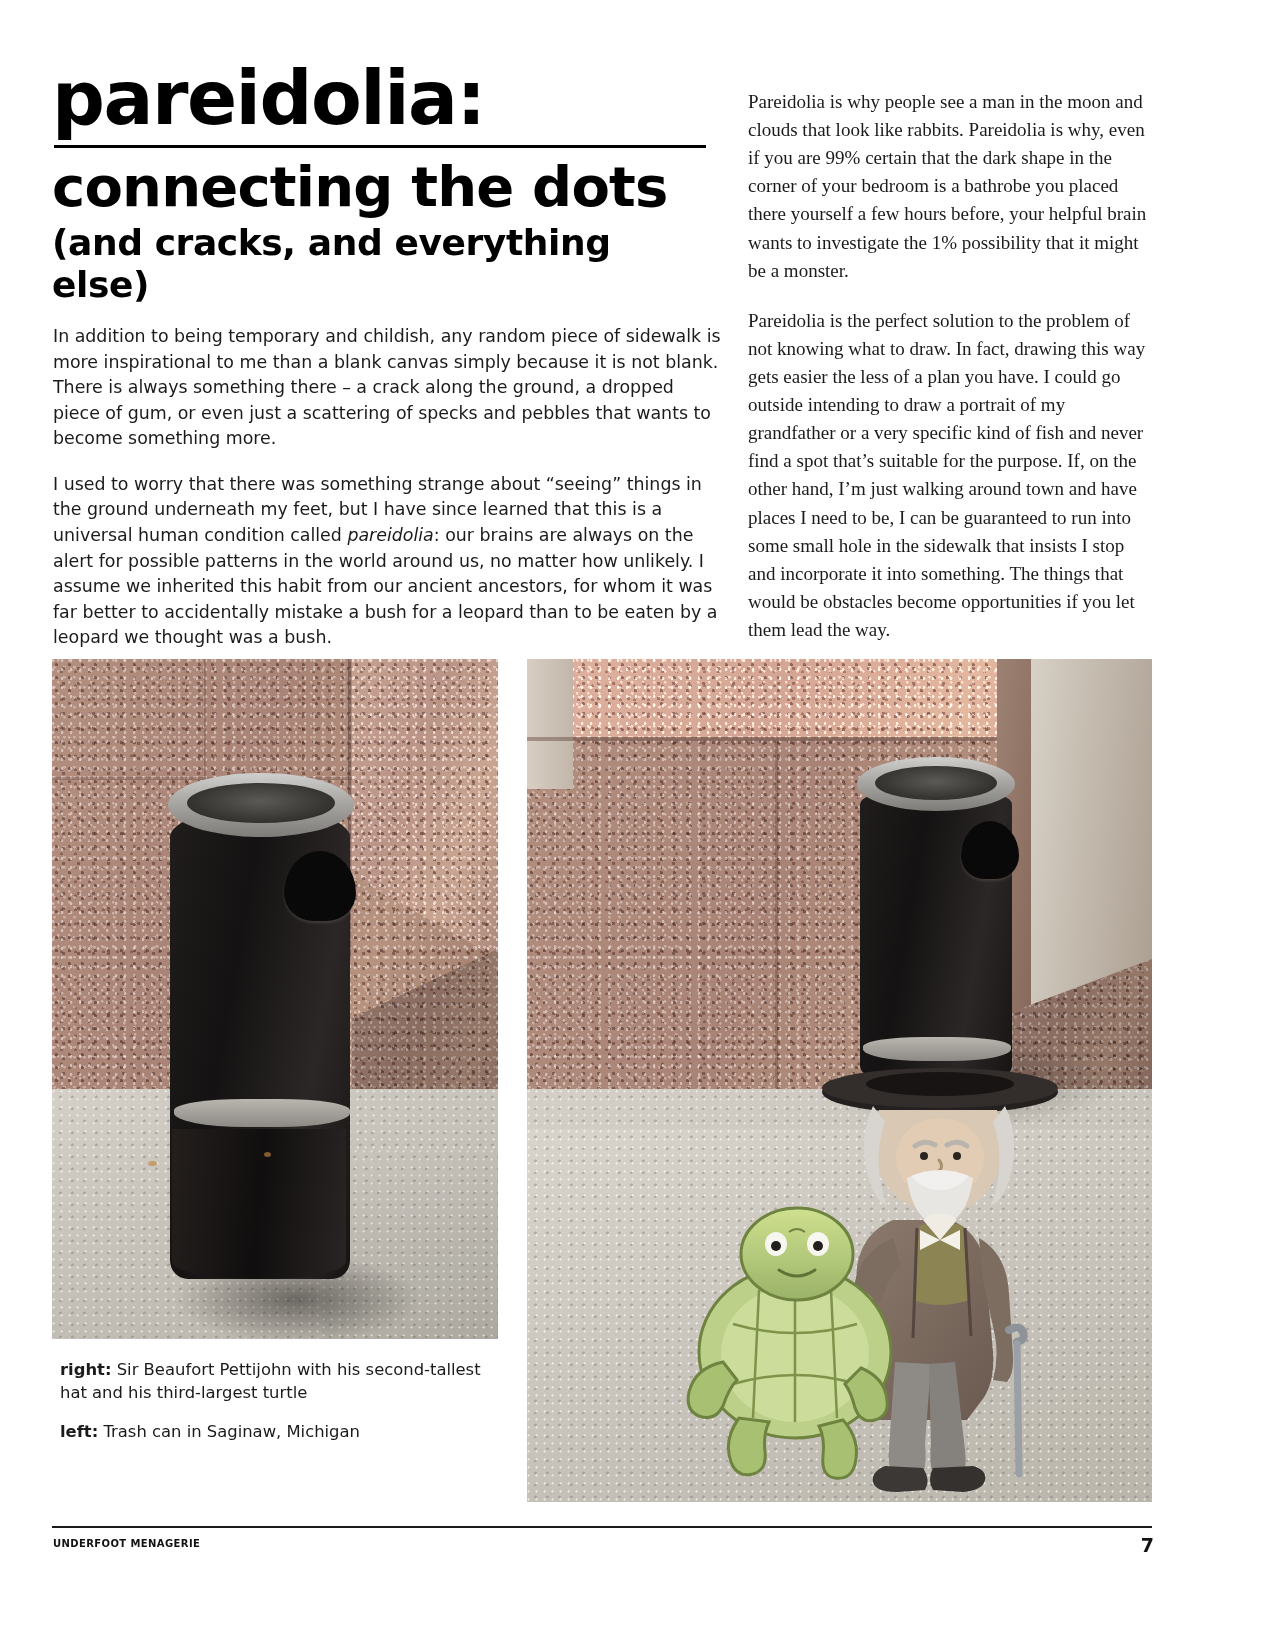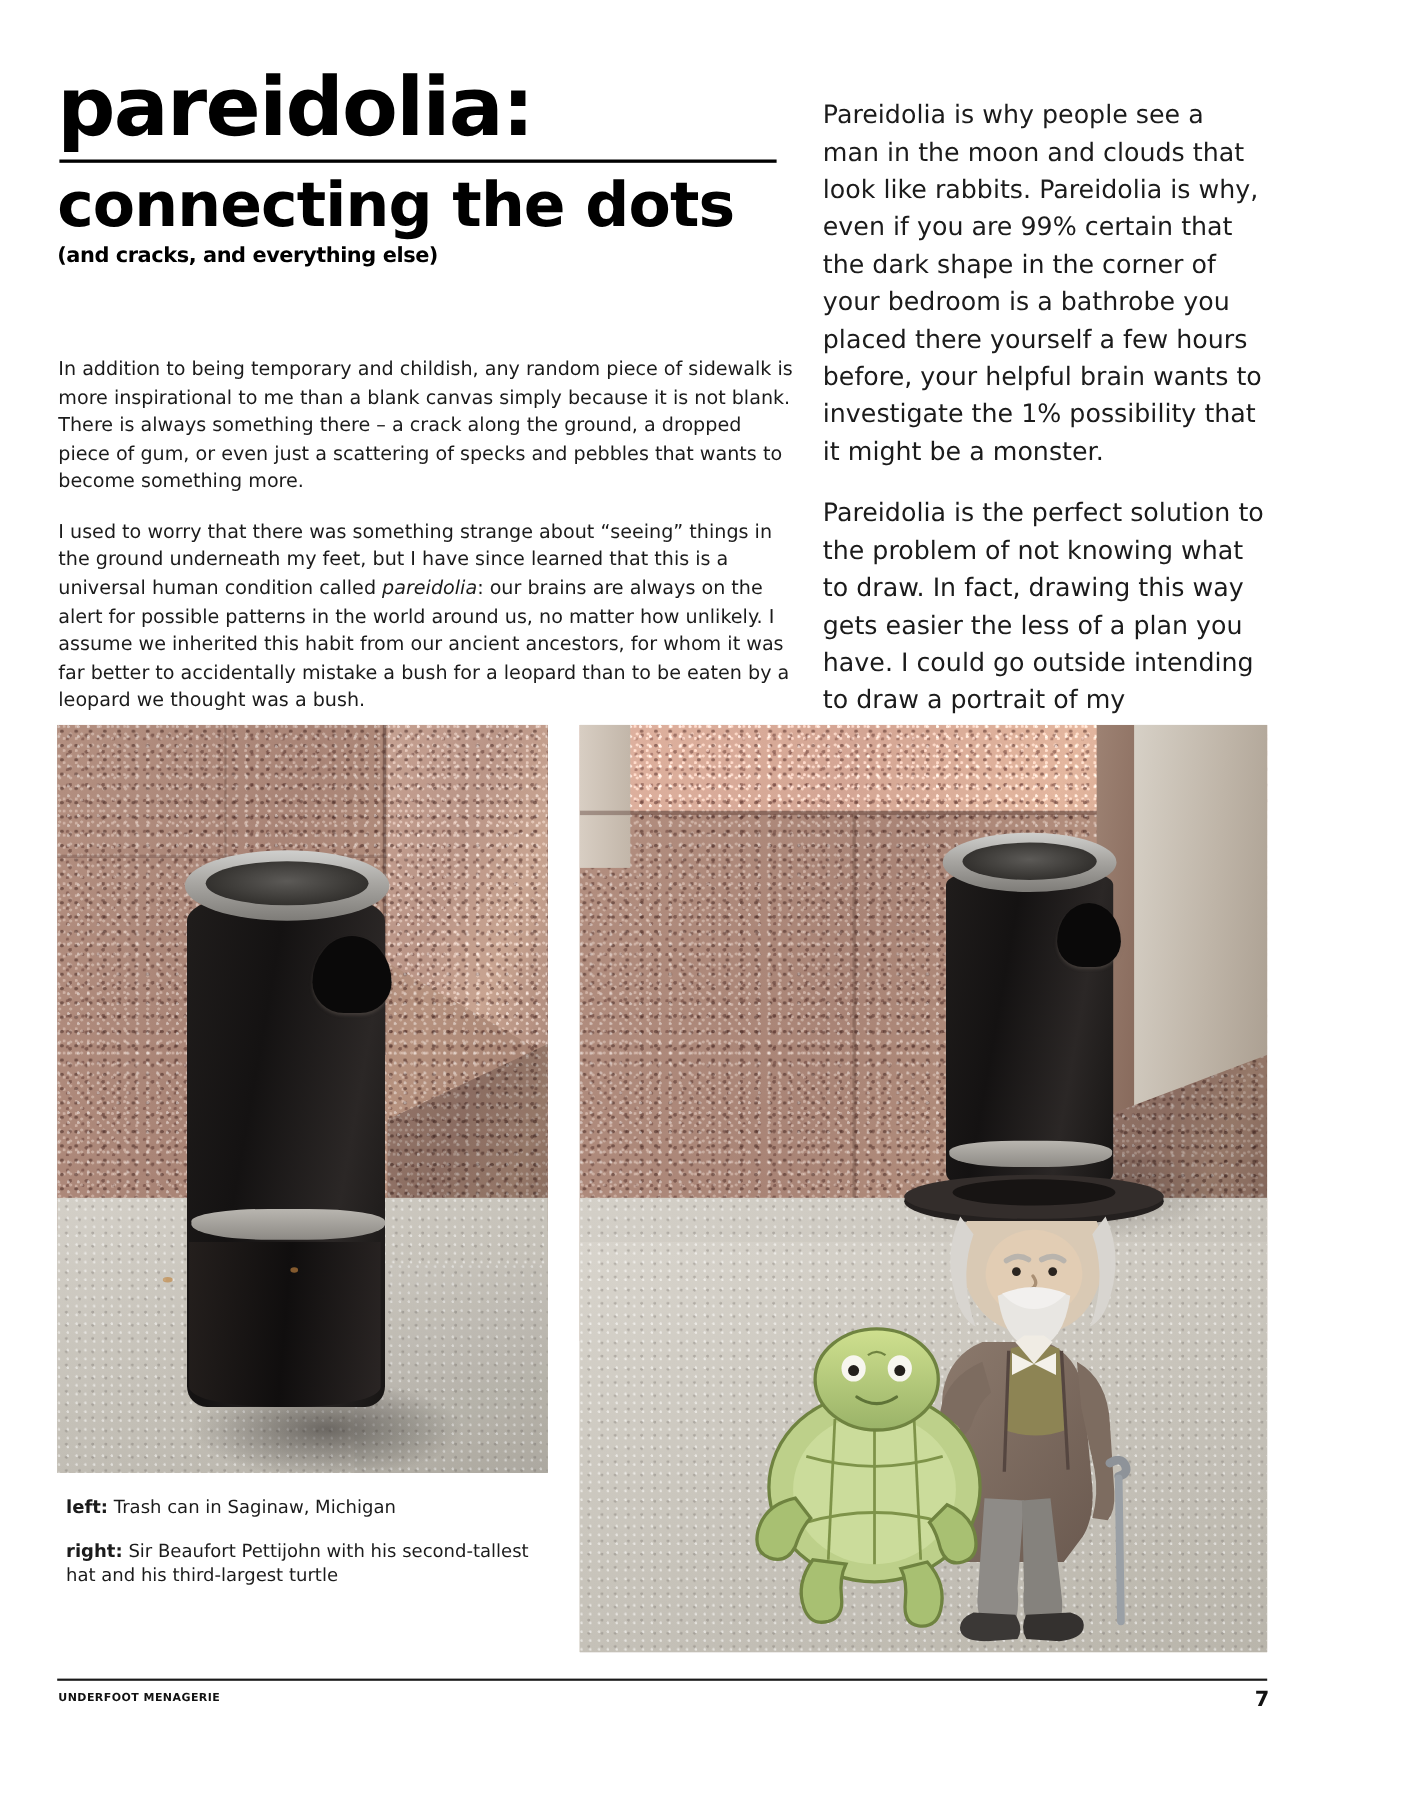--- a/index.html
+++ b/index.html
@@ -51,21 +51,21 @@
   .title-sub {
     font-weight: bold;
     font-size: 56px;
     line-height: 1.05;
     letter-spacing: -0.8px;
     margin: 0;
     color: #000;
   }
   .title-sub2 {
     font-weight: bold;
-    font-size: 19px;
+    font-size: 36px;
     line-height: 1.15;
     letter-spacing: -0.4px;
     margin: 6px 0 0 0;
     color: #000;
   }
 
   
   .col-left {
     position: absolute;
     left: 53px;
@@ -78,23 +78,24 @@
     top: 88px;
     width: 404px;
   }
   .para {
     font-size: 17.4px;
     line-height: 1.47;
     margin: 0 0 20px 0;
     color: #1b1b1b;
   }
   .col-right .para {
-    font-size: 23px;
+    font-size: 19px;
     line-height: 1.48;
     margin-bottom: 22px;
+    font-family: Liberation Serif, serif;
   }
   .para em { font-style: italic; }
 
   
   .photo-left {
     position: absolute;
     left: 52px;
     top: 659px;
     width: 446px;
     height: 680px;
@@ -397,21 +398,21 @@
         <path d="M196 300 q-28 6 -34 30 q-4 18 10 24 q16 6 24 -10 q6 -18 14 -26z" fill="#a8c072" stroke="#6f8340" stroke-width="3"></path>
         <path d="M334 306 q24 10 26 32 q2 16 -12 20 q-14 4 -20 -12 q-4 -16 -10 -24z" fill="#a8c072" stroke="#6f8340" stroke-width="3"></path>
 
         <path d="M212 356 q-16 22 -8 44 q6 16 22 12 q14 -4 12 -22 q-2 -18 4 -30z" fill="#a8c072" stroke="#6f8340" stroke-width="3"></path>
         <path d="M316 358 q18 20 12 44 q-4 16 -20 14 q-14 -2 -12 -22 q2 -18 -4 -30z" fill="#a8c072" stroke="#6f8340" stroke-width="3"></path>
       </g>
     </svg>
   </div>
 
   <div class="captions">
+    <p class="caption"><b>right:</b><span> Sir Beaufort Pettijohn with his second-tallest hat and his third-largest turtle</span></p>
     <p class="caption"><b>left:</b><span> Trash can in Saginaw, Michigan</span></p>
-    <p class="caption"><b>right:</b><span> Sir Beaufort Pettijohn with his second-tallest hat and his third-largest turtle</span></p>
   </div>
 
   <div class="footer-rule"></div>
   <div class="footer-left">UNDERFOOT MENAGERIE</div>
   <div class="footer-right">7</div>
 
 </div>
 
 </body></html>

